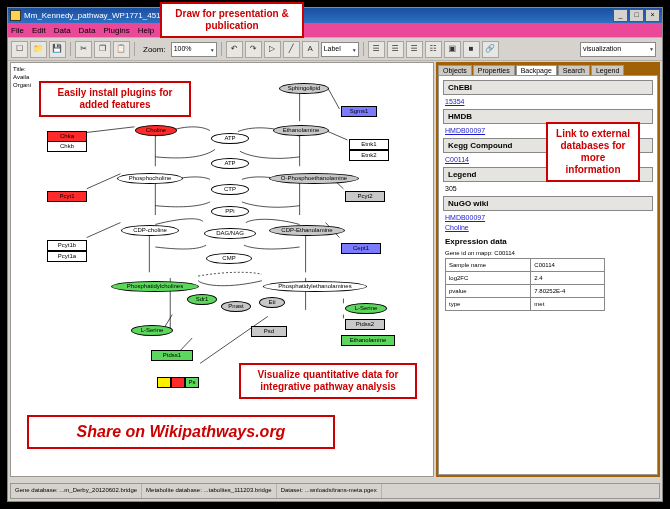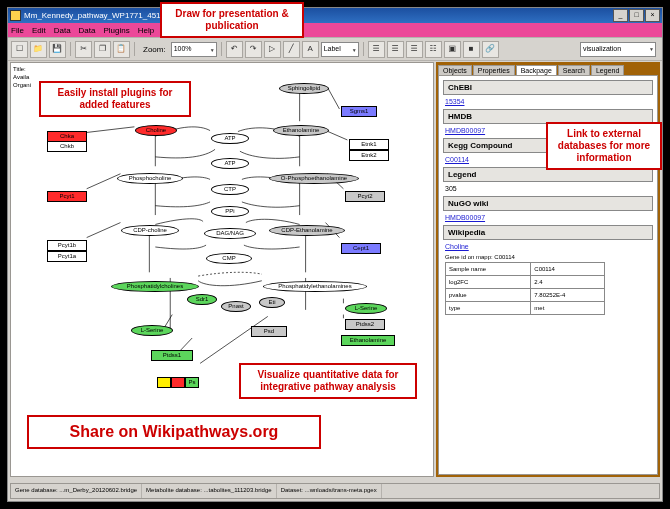--- a/index.html
+++ b/index.html
@@ -60,21 +60,21 @@
   .geneid{margin:4px 6px 2px 6px;font-size:6px;}
   table.dt{margin:0 6px;border-collapse:collapse;width:160px;}
   table.dt td{border:1px solid #888;font-size:6px;padding:1px 3px;height:10px;}
 
   
   .status{position:absolute;left:2px;right:2px;bottom:2px;height:14px;border:1px solid #9a9792;background:#d6d3ce;display:flex;align-items:center;font-size:6px;color:#000;}
   .status div{border-right:1px solid #b5b2ad;padding:0 4px;height:100%;line-height:13px;white-space:nowrap;}
 
   
   .callout{position:absolute;background:#fff;border:2px solid #cc0000;color:#cc0000;font-weight:bold;text-align:center;font-size:10px;padding:4px 6px;box-sizing:border-box;line-height:12px;}
-  .share{position:absolute;left:20px;top:417px;width:300px;background:#fff;border:2px solid #cc0000;color:#cc0000;font-weight:bold;font-size:16px;text-align:center;padding:6px 0;}
+  .share{position:absolute;left:20px;top:417px;width:300px;background:#fff;border:2px solid #cc0000;color:#cc0000;font-weight:bold;font-style:italic;font-size:16px;text-align:center;padding:6px 7px;}
 </style>
 </head>
 <body>
 
 <div class="app">
 
   <div class="titlebar">
     <span style="width:9px;height:9px;background:#ffd24d;border:1px solid #333;display:inline-block;"></span>
     <span class="tt">Mm_Kennedy_pathway_WP1771_45176.gpml</span>
     <span class="spacer"></span>
@@ -232,23 +232,23 @@
 
         <div class="sechdr">Kegg Compound</div>
         <div class="seclink">C00114</div>
 
         <div class="sechdr">Legend</div>
         <div class="sectext">305</div>
 
         <div class="sechdr">NuGO wiki</div>
         <div class="seclink">HMDB00097</div>
 
-        <div class="sechdr">Wikipedia</div>
         <div class="seclink">Choline</div>
 
+        <div class="expr">Expression data</div>
         <div class="geneid">Gene id on mapp: C00114</div>
 
         <table class="dt">
           <tbody>
               <tr>
             <td>Sample name</td>
             <td>C00114</td>
           </tr>
           <tr>
             <td>log2FC</td>
@@ -269,13 +269,13 @@
   </div>
 
   <div class="status">
     <div>Gene database: ...m_Derby_20120602.bridge</div>
     <div>Metabolite database: ...tabolites_111203.bridge</div>
     <div>Dataset: ...wnloads/trans-meta.pgex</div>
   </div>
 </div>
 
 <div class="callout" style="left:160px;top:2px;width:144px;">Draw for presentation &amp; publication</div>
-<div class="callout" style="left:546px;top:122px;width:116px;">Link  to external databases  for more information</div>
+<div class="callout" style="left:546px;top:122px;width:94px;">Link  to external databases  for more information</div>
 
 </body></html>

